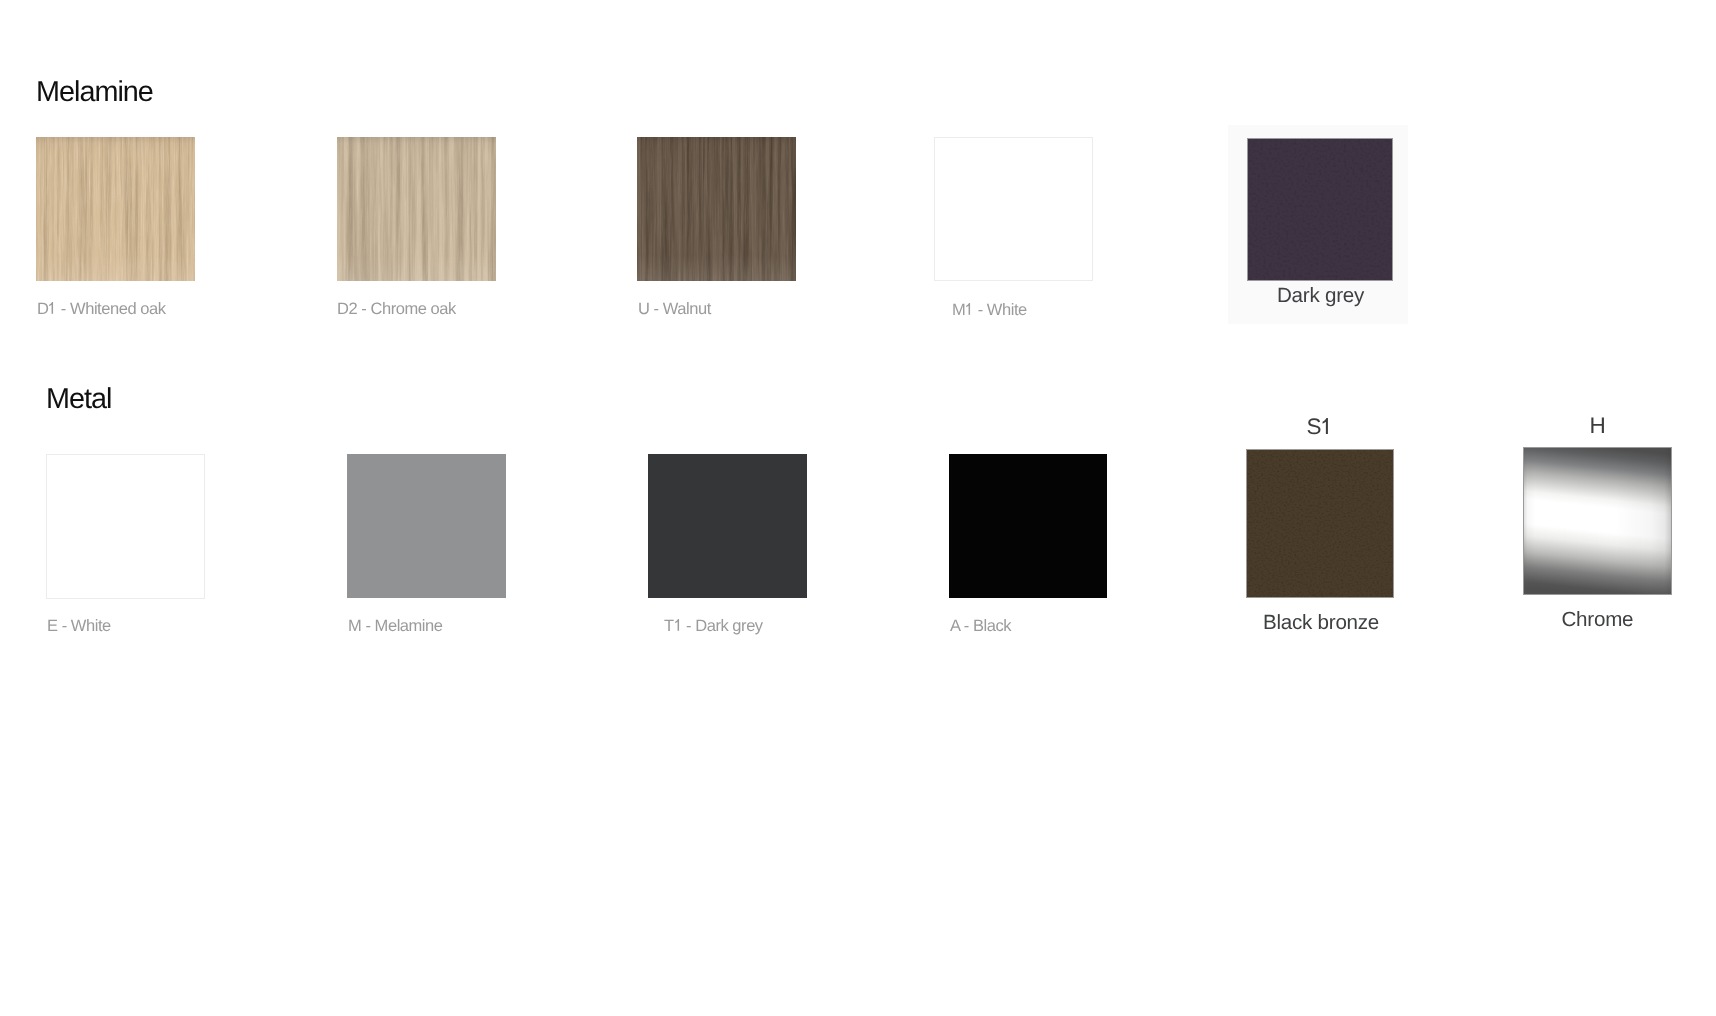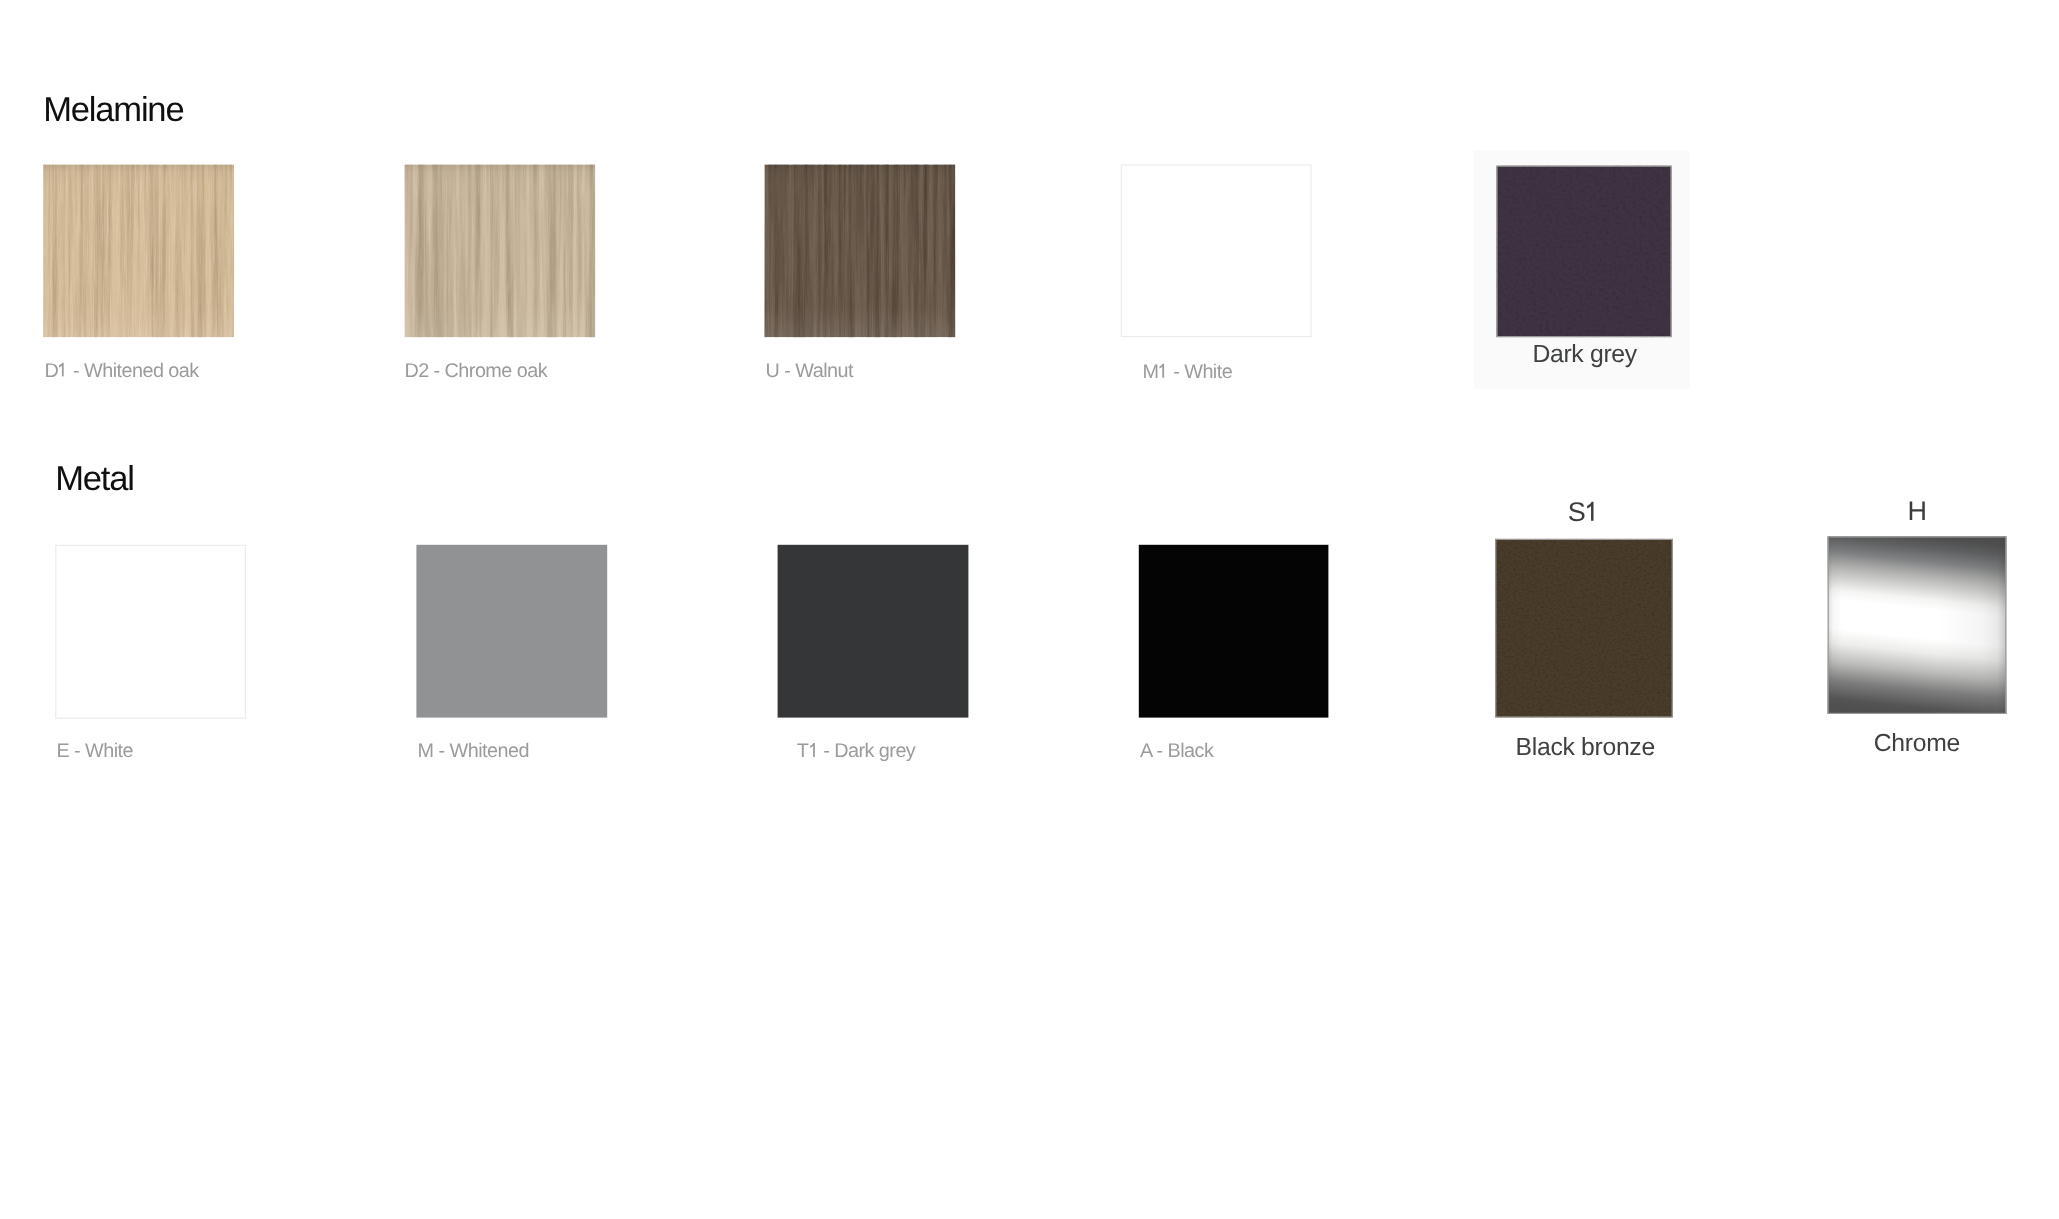--- a/index.html
+++ b/index.html
@@ -88,21 +88,21 @@
 
   <div class="swatch-cell" style="left: 46px; top: 454px; width: 159px; height: 145px;">
         <div class="swatch" style="width: 159px; height: 145px; background: rgb(255, 255, 255);"></div>
         <div class="sw-border" style="width: 159px; height: 145px;"></div>
       </div>
   <div class="sw-label" style="left: 47px; top: 618px;">E - White</div>
 
   <div class="swatch-cell" style="left: 347px; top: 454px; width: 159px; height: 144px;">
         <div class="swatch" style="width: 159px; height: 144px; background: rgb(145, 146, 148);"></div>
       </div>
-  <div class="sw-label" style="left: 348px; top: 618px;">M - Whitened</div>
+  <div class="sw-label" style="left: 348px; top: 618px;">M - Melamine</div>
 
   <div class="swatch-cell" style="left: 648px; top: 454px; width: 159px; height: 144px;">
         <div class="swatch" style="width: 159px; height: 144px; background: rgb(52, 54, 56);"></div>
       </div>
   <div class="sw-label" style="left: 648px; top: 618px; margin-left: 16px;">T<svg class="glyph-one" width="0.5em" height="0.716em" viewBox="35 0 500 716">
           <path fill="currentColor" d="M342 716 L342 0 L278 0 C266 28 244 56 213 86 C182 116 146 141 104 162 L104 252 C127 243 153 231 182 215 C211 199 234 182 252 165 L252 716 Z"></path>
         </svg> - Dark grey</div>
 
   <div class="swatch-cell" style="left: 949px; top: 454px; width: 158px; height: 144px;">
         <div class="swatch" style="width: 158px; height: 144px; background: rgb(4, 4, 4);"></div>

